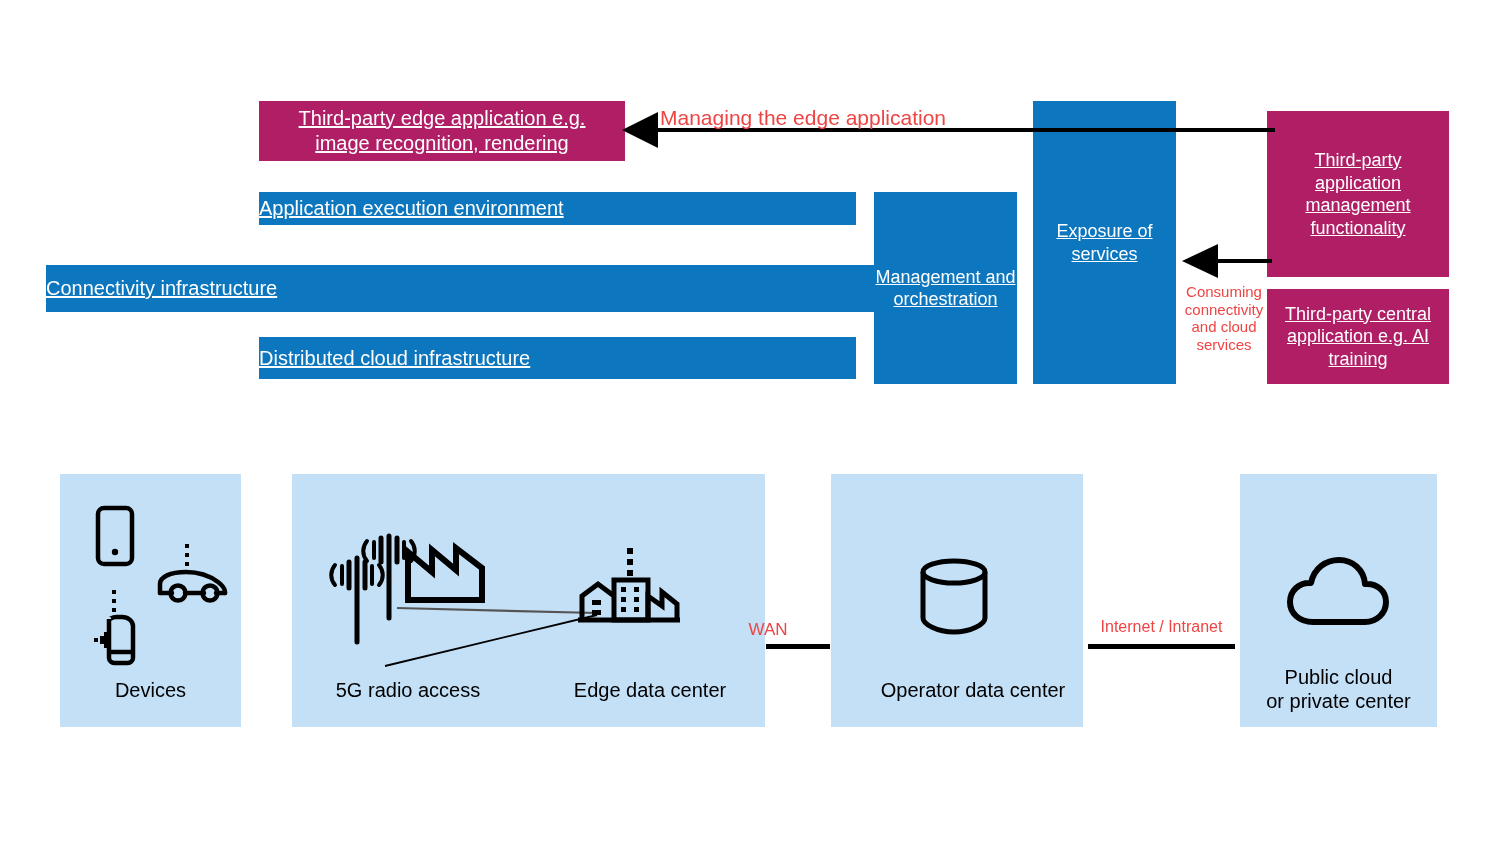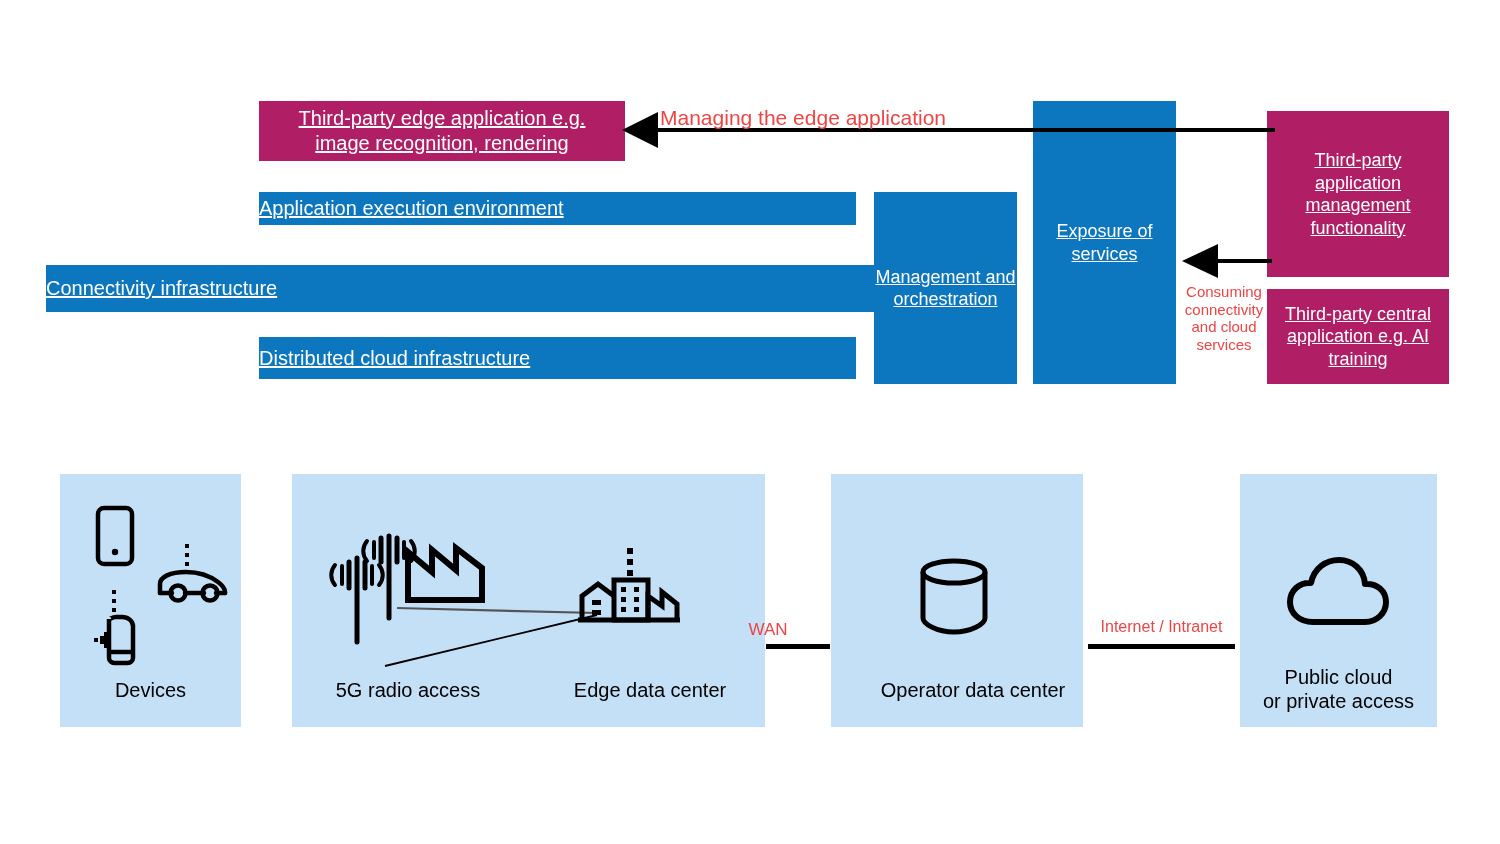--- a/index.html
+++ b/index.html
@@ -222,16 +222,16 @@
   <div class="annot" style="left:1084px; top:618px; width:155px; font-size:16px;">Internet / Intranet</div>
 
   <div class="lightblue" style="left:1240px; top:474px; width:197px; height:253px;"></div>
 
   <svg class="ico" style="left:1287px; top:556px;" width="104" height="72">
     <path d="M26 66 C12 66 3 57 3 46 C3 35 12 26 24 27 C27 12 39 4 52 4 C66 4 77 14 78 28 C90 27 99 35 99 46 C99 57 90 66 78 66 Z" fill="none" stroke="#000" stroke-width="6" stroke-linejoin="round"></path>
   </svg>
 
   <div class="caption" style="left:1240px; top:665px; width:197px;">
     <div>Public cloud</div>
-    <div>or private access</div>
+    <div>or private center</div>
   </div>
 
 </div>
 
 </body></html>

